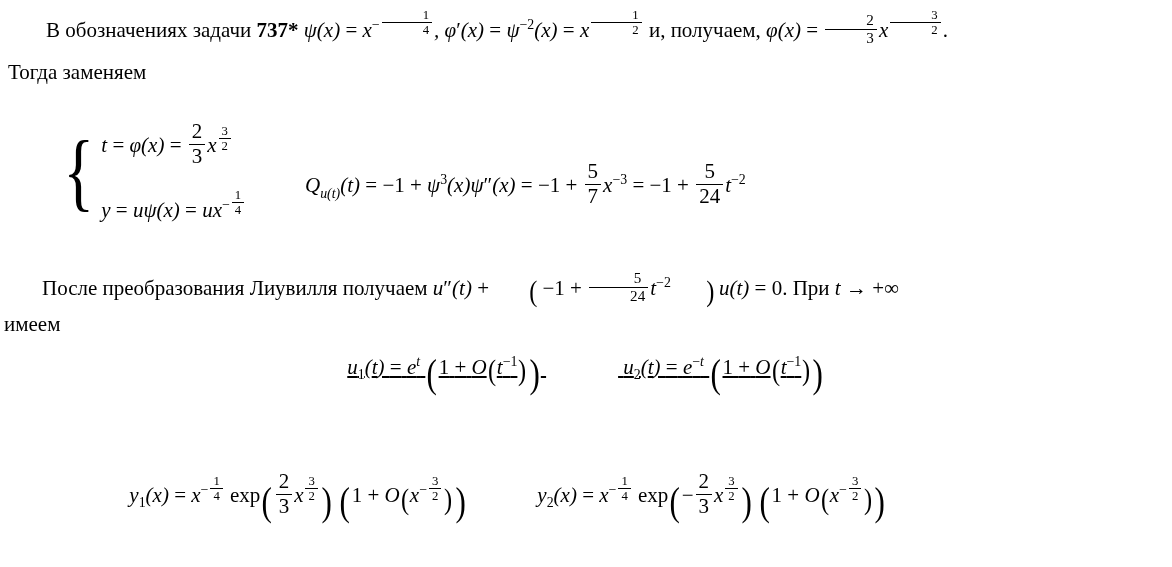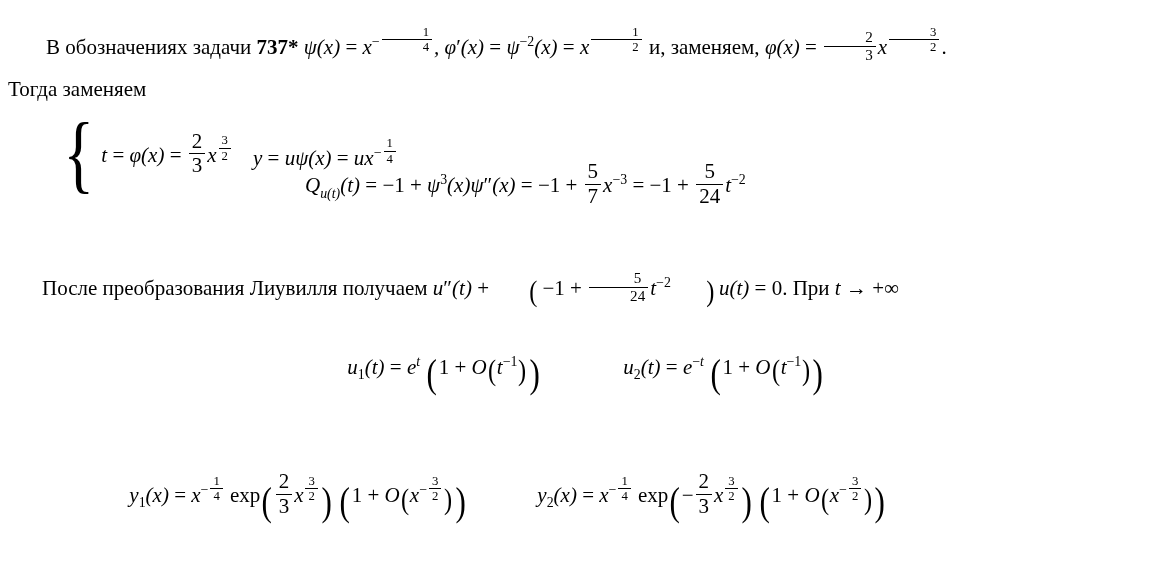--- a/index.html
+++ b/index.html
@@ -64,21 +64,21 @@
   }
 
   
   .para {
     font-size: 21px;
     line-height: 1.5;
     margin: 0;
   }
   .indent { text-indent: 38px; }
 
-  #p1 { position: absolute; left: 8px; top: 25px; width: 1160px; }
+  #p1 { position: absolute; left: 8px; top: 8px; width: 1160px; }
   #p1 .line2 { margin-top: 10px; }
 
   
   #sys {
     position: absolute;
     left: 58px;
     top: 120px;
     display: flex;
     align-items: center;
     font-size: 21px;
@@ -87,24 +87,23 @@
     font-size: 86px;
     font-family: "Liberation Serif", serif;
     line-height: 0.78;
     font-style: normal;
     transform: scaleX(0.75);
     display: inline-block;
     margin-right: 2px;
   }
   .cases {
     display: flex;
-    flex-direction: row;
+    flex-direction: column;
     justify-content: center;
     gap: 20px;
-    align-items: center;
   }
   .cases .row { white-space: nowrap; }
 
   #qeq {
     position: absolute;
     left: 305px;
     top: 160px;
     font-size: 21px;
     white-space: nowrap;
   }
@@ -112,20 +111,21 @@
   #p2 { position: absolute; left: 4px; top: 270px; width: 1160px; }
   #p2 .line2 { margin-top: 4px; }
 
   #ueqs {
     position: absolute;
     left: 0;
     top: 355px;
     width: 1172px;
     text-align: center;
     font-size: 21px;
+    text-decoration: underline;
   }
   #ueqs .gap { display: inline-block; width: 72px; }
 
   #yeqs {
     position: absolute;
     left: 0;
     top: 470px;
     width: 1016px;
     text-align: center;
     font-size: 21px;
@@ -148,21 +148,21 @@
         <span class="up">=</span>
         <span>x</span><sup class="e"><span class="up">−</span><span class="frac small"><span class="num up">1</span><span class="den up">4</span></span></sup>,
       </span>
       <span class="math nowrap">
         <span>φ</span><span class="up">′</span>(<span>x</span>)
         <span class="up">=</span>
         <span>ψ</span><sup class="e"><span class="up">−</span><span class="up">2</span></sup>(<span>x</span>)
         <span class="up">=</span>
         <span>x</span><sup class="e"><span class="frac small"><span class="num up">1</span><span class="den up">2</span></span></sup>
       </span>
-      <span class="up">и, заменяем,</span>
+      <span class="up">и, получаем,</span>
       <span class="math nowrap">
         <span>φ</span>(<span>x</span>)
         <span class="up">=</span>
         <span class="frac small"><span class="num up">2</span><span class="den up">3</span></span><span>x</span><sup class="e"><span class="frac small"><span class="num up">3</span><span class="den up">2</span></span></sup></span><span class="up">.</span>
     </div>
     <div class="line2">Тогда заменяем</div>
   </div>
 
   <div id="sys">
     <span class="brace">{</span>
@@ -212,20 +212,21 @@
         <span class="up">=</span>
         <span class="up">0</span><span class="up">.</span>
       </span>
       <span class="up">При</span>
       <span class="math nowrap">
         <span>t</span>
         <span class="up">→</span>
         <span class="up">+</span><span class="up">∞</span>
       </span>
     </div>
+    <div class="line2">имеем</div>
   </div>
 
   <div id="ueqs">
     <span class="math nowrap">
       <span>u</span><sub class="s up">1</sub>(<span>t</span>)
       <span class="up">=</span>
       <span>e</span><sup class="e">t</sup>
       <span class="bigparen">(</span><span class="up">1</span>
       <span class="up">+</span>
       <span>O</span><span class="medparen">(</span><span>t</span><sup class="e"><span class="up">−</span><span class="up">1</span></sup><span class="medparen">)</span><span class="bigparen">)</span>

